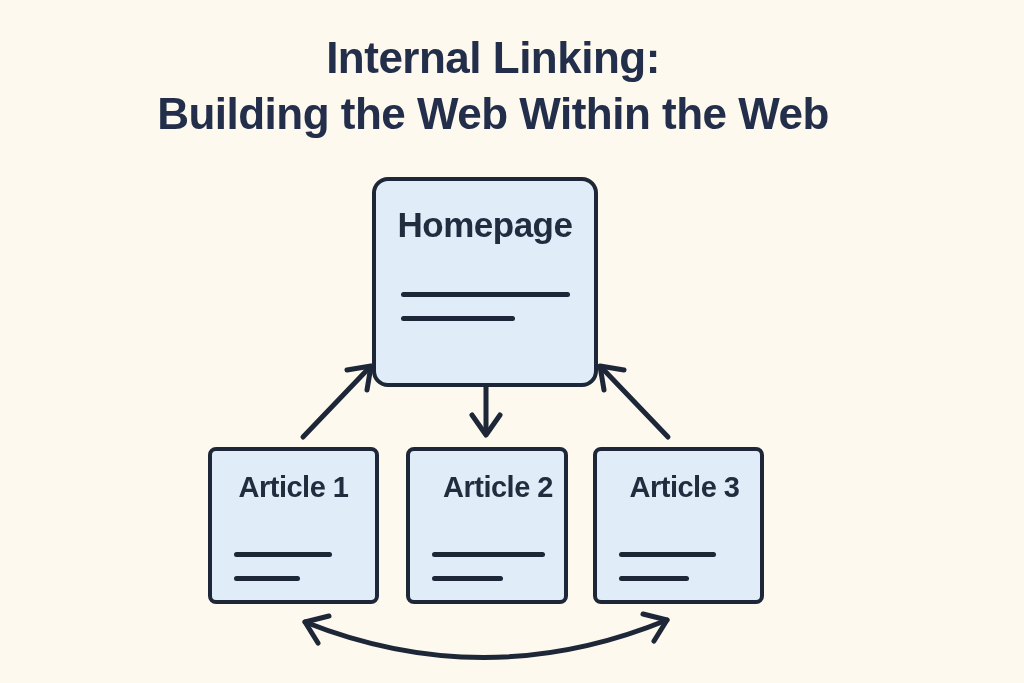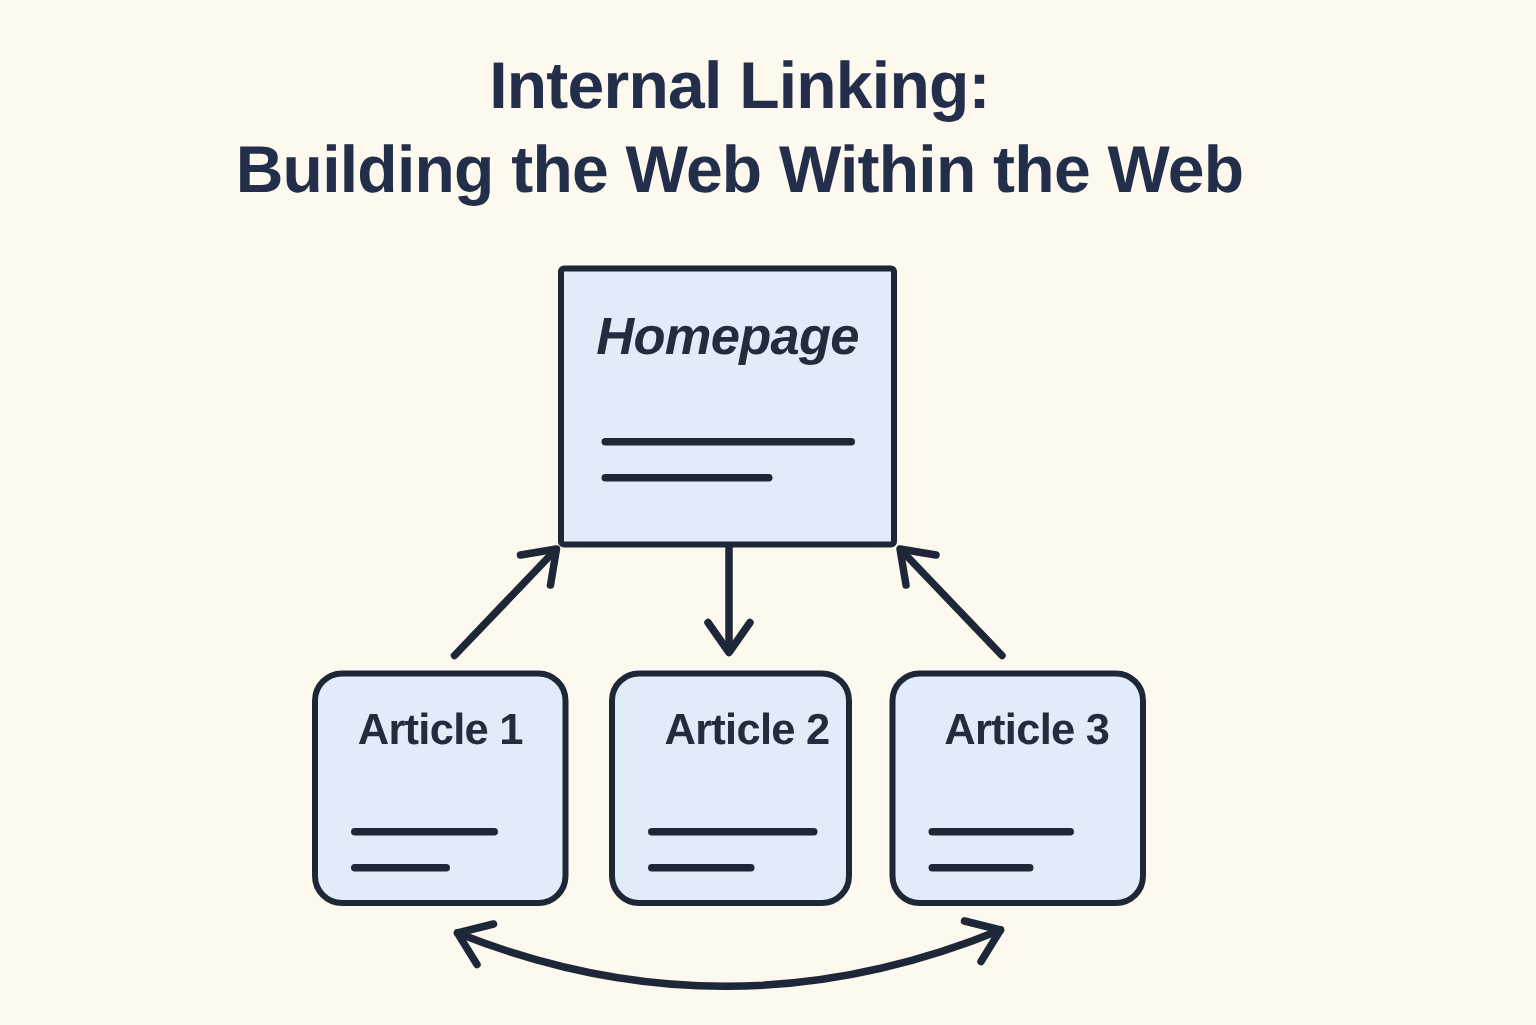--- a/index.html
+++ b/index.html
@@ -40,29 +40,29 @@
     color:var(--label-color);
     letter-spacing:-0.5px;
   }
   .tline{
     position:absolute;
     height:5px;
     border-radius:3px;
     background:var(--stroke);
   }
   .homepage{
-    left:372px;top:177px;width:226px;height:188px;border-radius:4px;font-style:italic;
+    left:372px;top:177px;width:226px;height:210px;border-radius:16px;
   }
   .homepage .label{margin-top:24px;font-size:35px;}
   .homepage .tline{left:25px;}
   .homepage .tline:nth-of-type(1){top:85px;width:169px;}
   .homepage .tline:nth-of-type(2){top:111px;width:169px;}
   .homepage .tline:nth-of-type(3){top:135px;width:114px;}
   .article{
-    top:447px;width:171px;height:157px;border-radius:20px;
+    top:447px;width:171px;height:157px;border-radius:8px;
   }
   .article .label{margin-top:20px;font-size:29px;}
   .article .tline{left:22px;}
   .article .tline:nth-of-type(1){top:77px;}
   .article .tline:nth-of-type(2){top:101px;}
   .article .tline:nth-of-type(3){top:125px;}
   .article1{left:208px;}
   .article1 .tline:nth-of-type(1){width:119px;}
   .article1 .tline:nth-of-type(2){width:98px;}
   .article1 .tline:nth-of-type(3){width:66px;}

